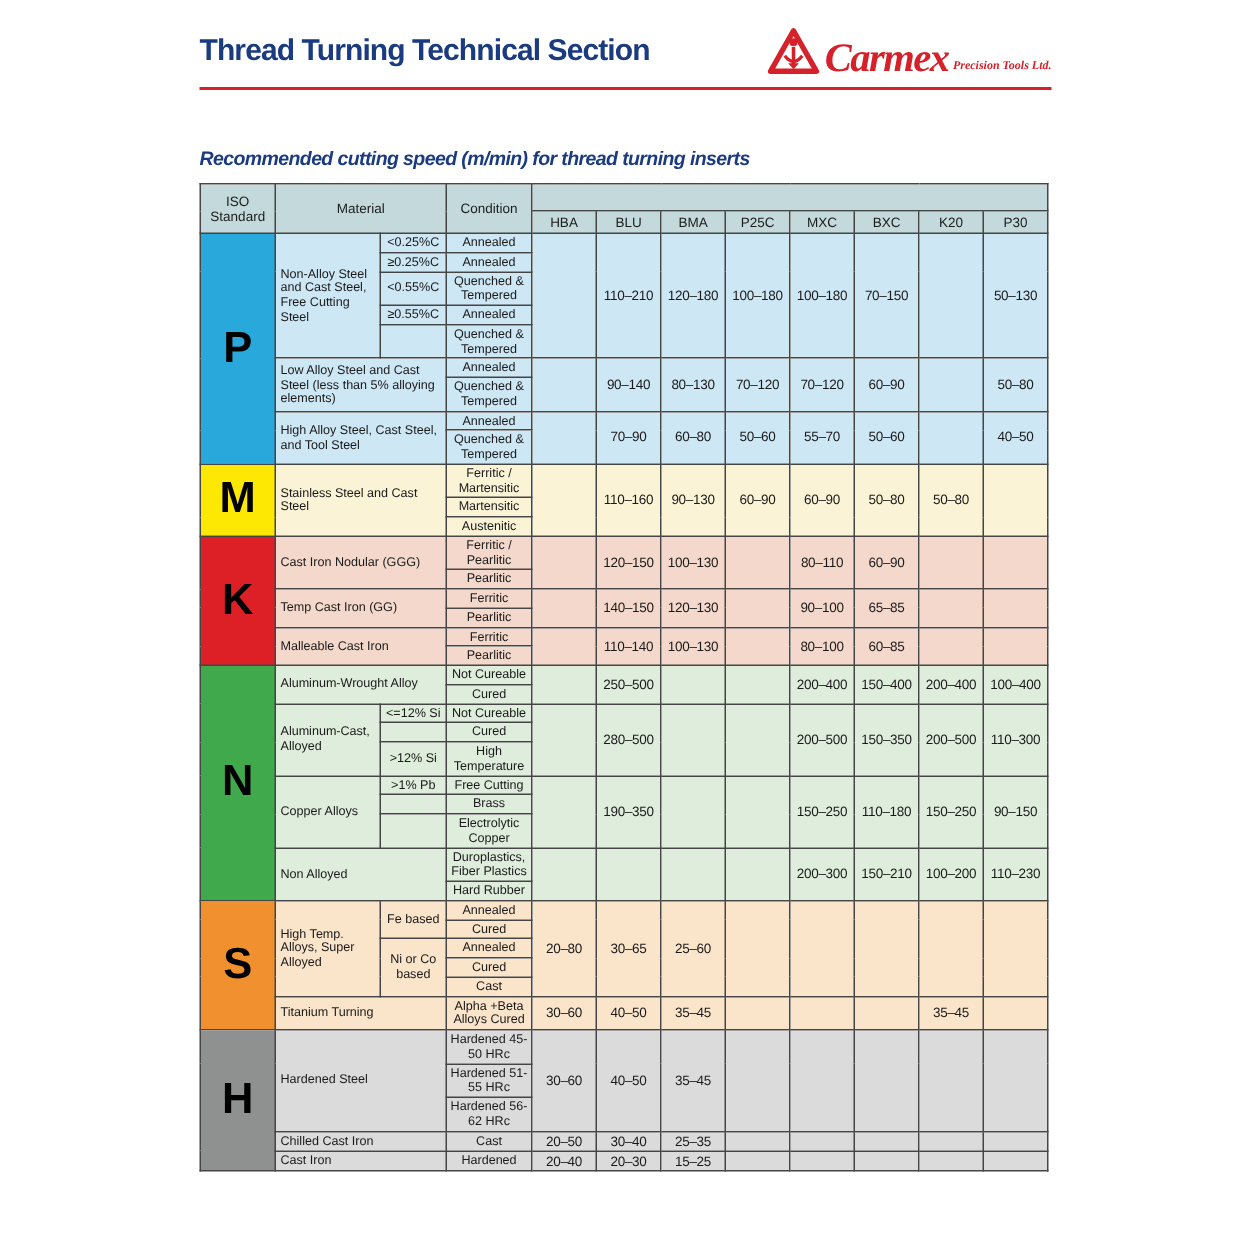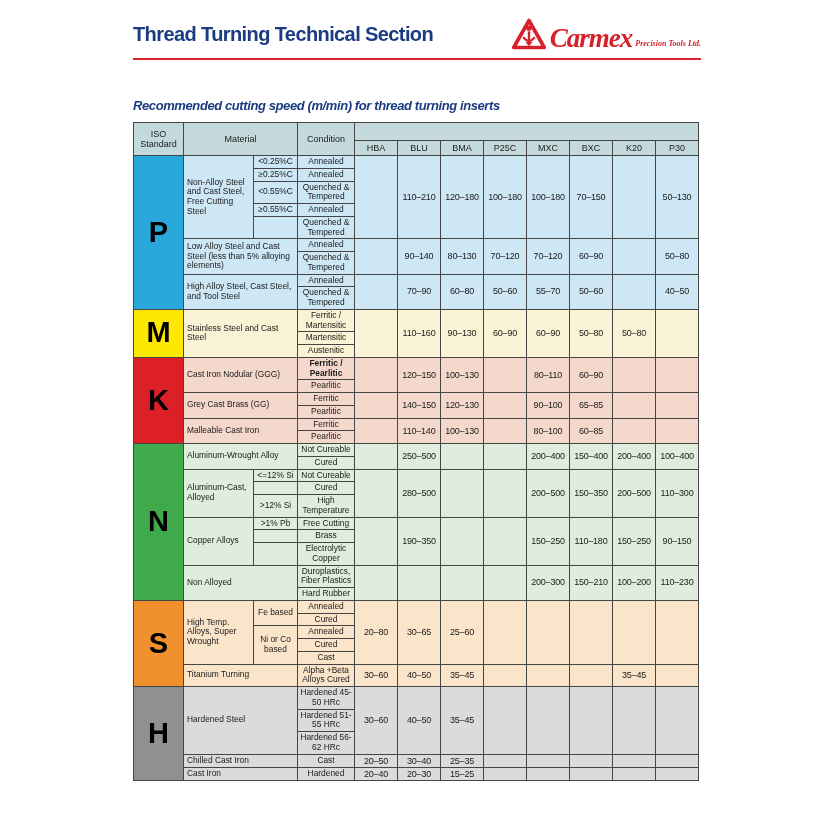--- a/index.html
+++ b/index.html
@@ -183,35 +183,35 @@
             <td class="cond" style="background: rgb(250, 243, 214);">Martensitic</td>
           </tr>
           <tr>
             <td class="cond" style="background: rgb(250, 243, 214);">Austenitic</td>
           </tr>
         </tbody>
         <tbody>
           <tr>
             <td rowspan="6" class="iso" style="background: rgb(221, 31, 38);">K</td>
             <td rowspan="2" colspan="2" class="mat" style="background: rgb(244, 216, 203);">Cast Iron Nodular (GGG)</td>
-            <td class="cond" style="background: rgb(244, 216, 203); font-weight: bold;">Ferritic / Pearlitic</td>
+            <td class="cond" style="background: rgb(244, 216, 203);">Ferritic / Pearlitic</td>
             <td rowspan="2" class="val" style="background: rgb(244, 216, 203);"></td>
             <td rowspan="2" class="val" style="background: rgb(244, 216, 203);">120–150</td>
             <td rowspan="2" class="val" style="background: rgb(244, 216, 203);">100–130</td>
             <td rowspan="2" class="val" style="background: rgb(244, 216, 203);"></td>
             <td rowspan="2" class="val" style="background: rgb(244, 216, 203);">80–110</td>
             <td rowspan="2" class="val" style="background: rgb(244, 216, 203);">60–90</td>
             <td rowspan="2" class="val" style="background: rgb(244, 216, 203);"></td>
             <td rowspan="2" class="val" style="background: rgb(244, 216, 203);"></td>
           </tr>
           <tr>
             <td class="cond" style="background: rgb(244, 216, 203);">Pearlitic</td>
           </tr>
           <tr>
-            <td rowspan="2" colspan="2" class="mat" style="background: rgb(244, 216, 203);">Grey Cast Brass (GG)</td>
+            <td rowspan="2" colspan="2" class="mat" style="background: rgb(244, 216, 203);">Temp Cast Iron (GG)</td>
             <td class="cond" style="background: rgb(244, 216, 203);">Ferritic</td>
             <td rowspan="2" class="val" style="background: rgb(244, 216, 203);"></td>
             <td rowspan="2" class="val" style="background: rgb(244, 216, 203);">140–150</td>
             <td rowspan="2" class="val" style="background: rgb(244, 216, 203);">120–130</td>
             <td rowspan="2" class="val" style="background: rgb(244, 216, 203);"></td>
             <td rowspan="2" class="val" style="background: rgb(244, 216, 203);">90–100</td>
             <td rowspan="2" class="val" style="background: rgb(244, 216, 203);">65–85</td>
             <td rowspan="2" class="val" style="background: rgb(244, 216, 203);"></td>
             <td rowspan="2" class="val" style="background: rgb(244, 216, 203);"></td>
           </tr>
@@ -305,21 +305,21 @@
             <td rowspan="2" class="val" style="background: rgb(223, 238, 220);">100–200</td>
             <td rowspan="2" class="val" style="background: rgb(223, 238, 220);">110–230</td>
           </tr>
           <tr>
             <td class="cond" style="background: rgb(223, 238, 220);">Hard Rubber</td>
           </tr>
         </tbody>
         <tbody>
           <tr>
             <td rowspan="6" class="iso" style="background: rgb(240, 144, 46);">S</td>
-            <td rowspan="5" colspan="1" class="mat" style="background: rgb(250, 228, 202);">High Temp. Alloys, Super Wrought</td>
+            <td rowspan="5" colspan="1" class="mat" style="background: rgb(250, 228, 202);">High Temp. Alloys, Super Alloyed</td>
             <td rowspan="2" class="sub" style="background: rgb(250, 228, 202);">Fe based</td>
             <td class="cond" style="background: rgb(250, 228, 202);">Annealed</td>
             <td rowspan="5" class="val" style="background: rgb(250, 228, 202);">20–80</td>
             <td rowspan="5" class="val" style="background: rgb(250, 228, 202);">30–65</td>
             <td rowspan="5" class="val" style="background: rgb(250, 228, 202);">25–60</td>
             <td rowspan="5" class="val" style="background: rgb(250, 228, 202);"></td>
             <td rowspan="5" class="val" style="background: rgb(250, 228, 202);"></td>
             <td rowspan="5" class="val" style="background: rgb(250, 228, 202);"></td>
             <td rowspan="5" class="val" style="background: rgb(250, 228, 202);"></td>
             <td rowspan="5" class="val" style="background: rgb(250, 228, 202);"></td>

